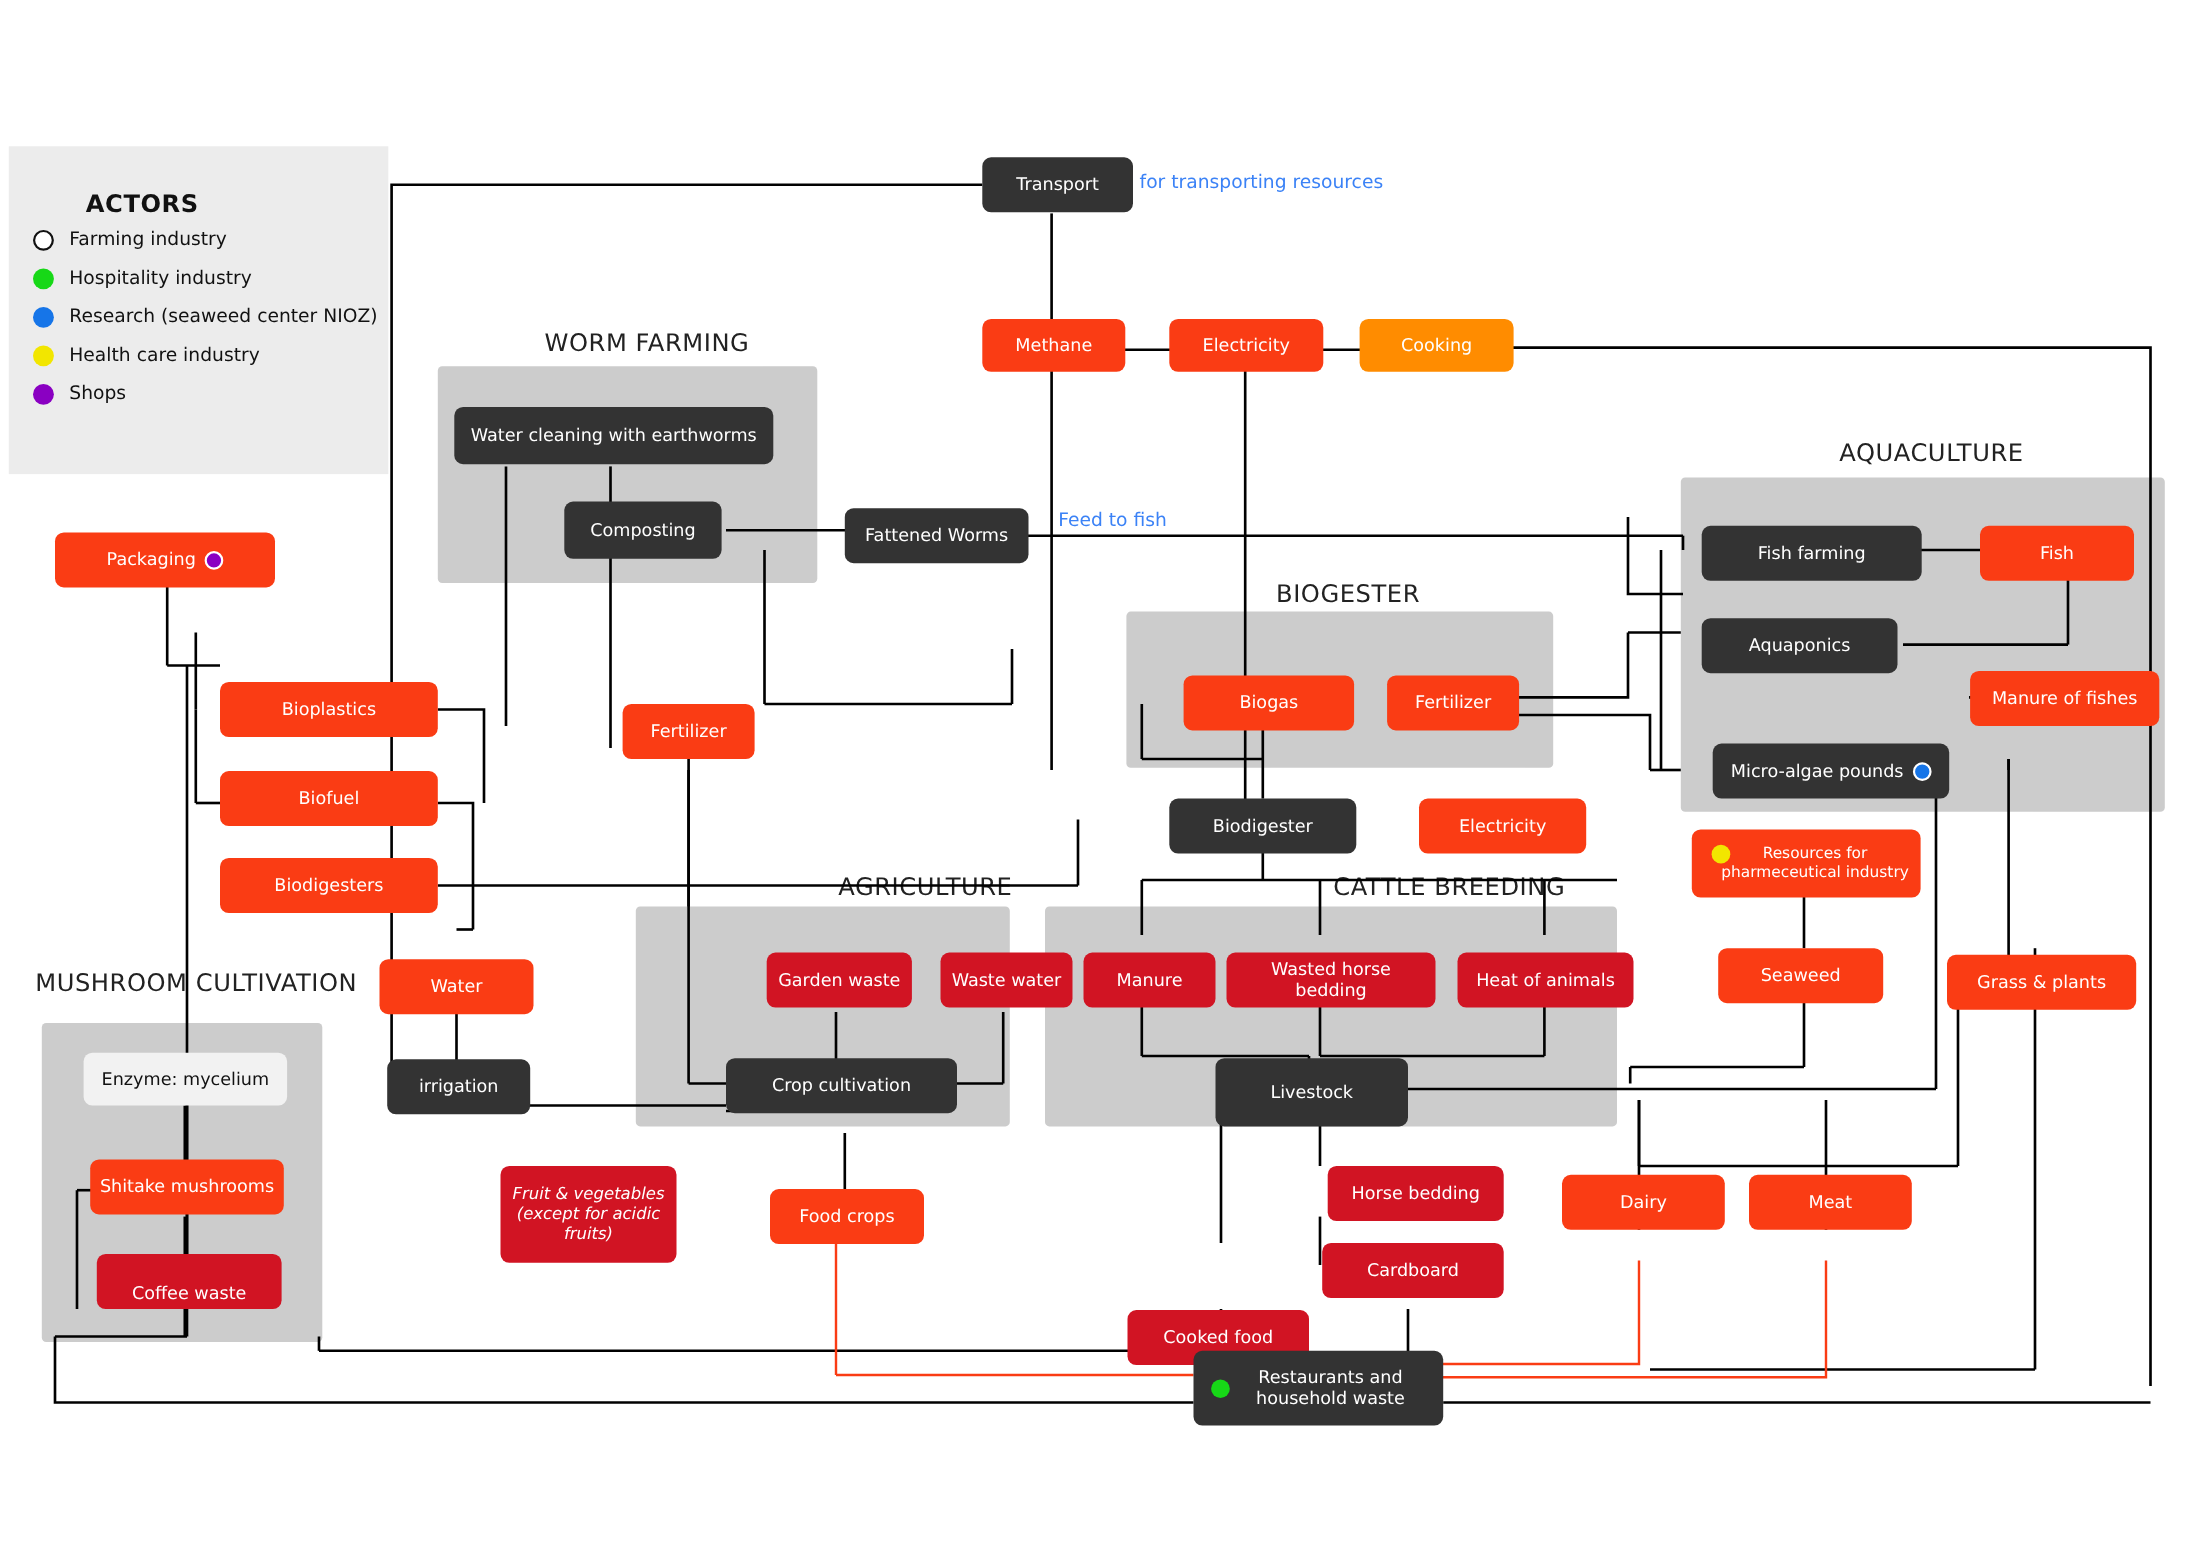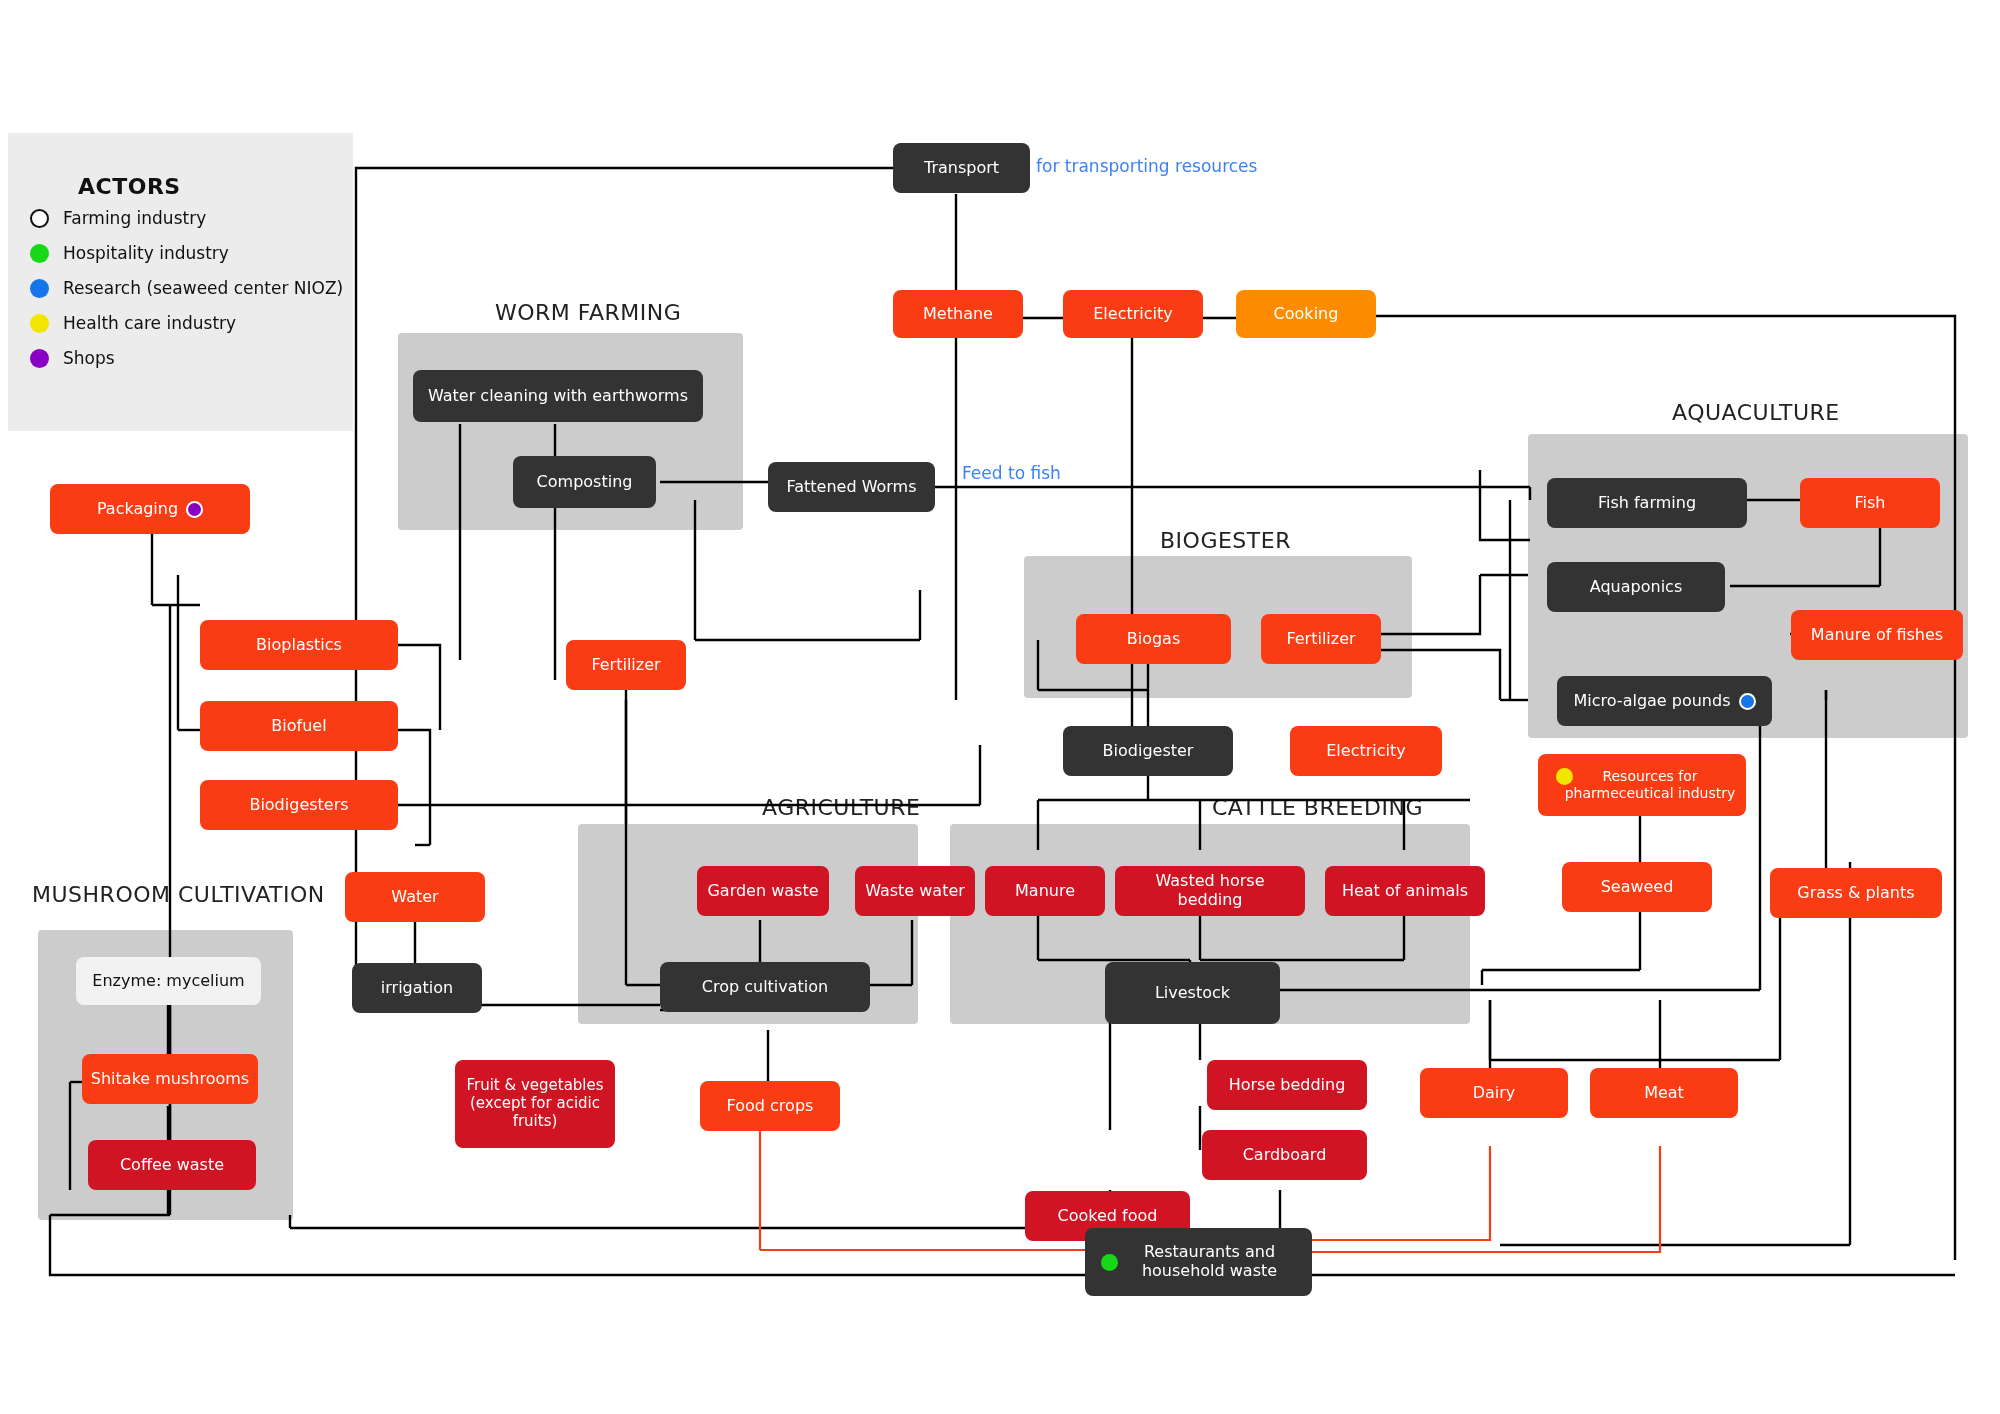--- a/index.html
+++ b/index.html
@@ -324,25 +324,25 @@
   <div class="node dark" style="left:1105px;top:962px;width:175px;height:62px;">
       <span>Livestock</span>
     </div>
 
   <div class="node whitebox" style="left:76px;top:957px;width:185px;height:48px;background:#f2f2f2;color:#111;">
       <span>Enzyme: mycelium</span>
     </div>
   <div class="node orange" style="left:82px;top:1054px;width:176px;height:50px;">
       <span>Shitake mushrooms</span>
     </div>
-  <div class="node crimson" style="left:88px;top:1140px;width:168px;height:50px;">
+  <div class="node crimson" style="left:88px;top:1140px;width:168px;height:50px;align-items:flex-end;">
       <span>Coffee waste</span>
     </div>
 
-  <div class="node crimson" style="left:455px;top:1060px;width:160px;height:88px;font-size:15px;">
+  <div class="node crimson" style="left:455px;top:1060px;width:160px;height:88px;font-size:15px;font-style:italic;">
       <span>Fruit &amp; vegetables (except for acidic fruits)</span>
     </div>
   <div class="node orange" style="left:700px;top:1081px;width:140px;height:50px;">
       <span>Food crops</span>
     </div>
 
   <div class="node crimson" style="left:1207px;top:1060px;width:160px;height:50px;">
       <span>Horse bedding</span>
     </div>
   <div class="node crimson" style="left:1025px;top:1191px;width:165px;height:50px;">

